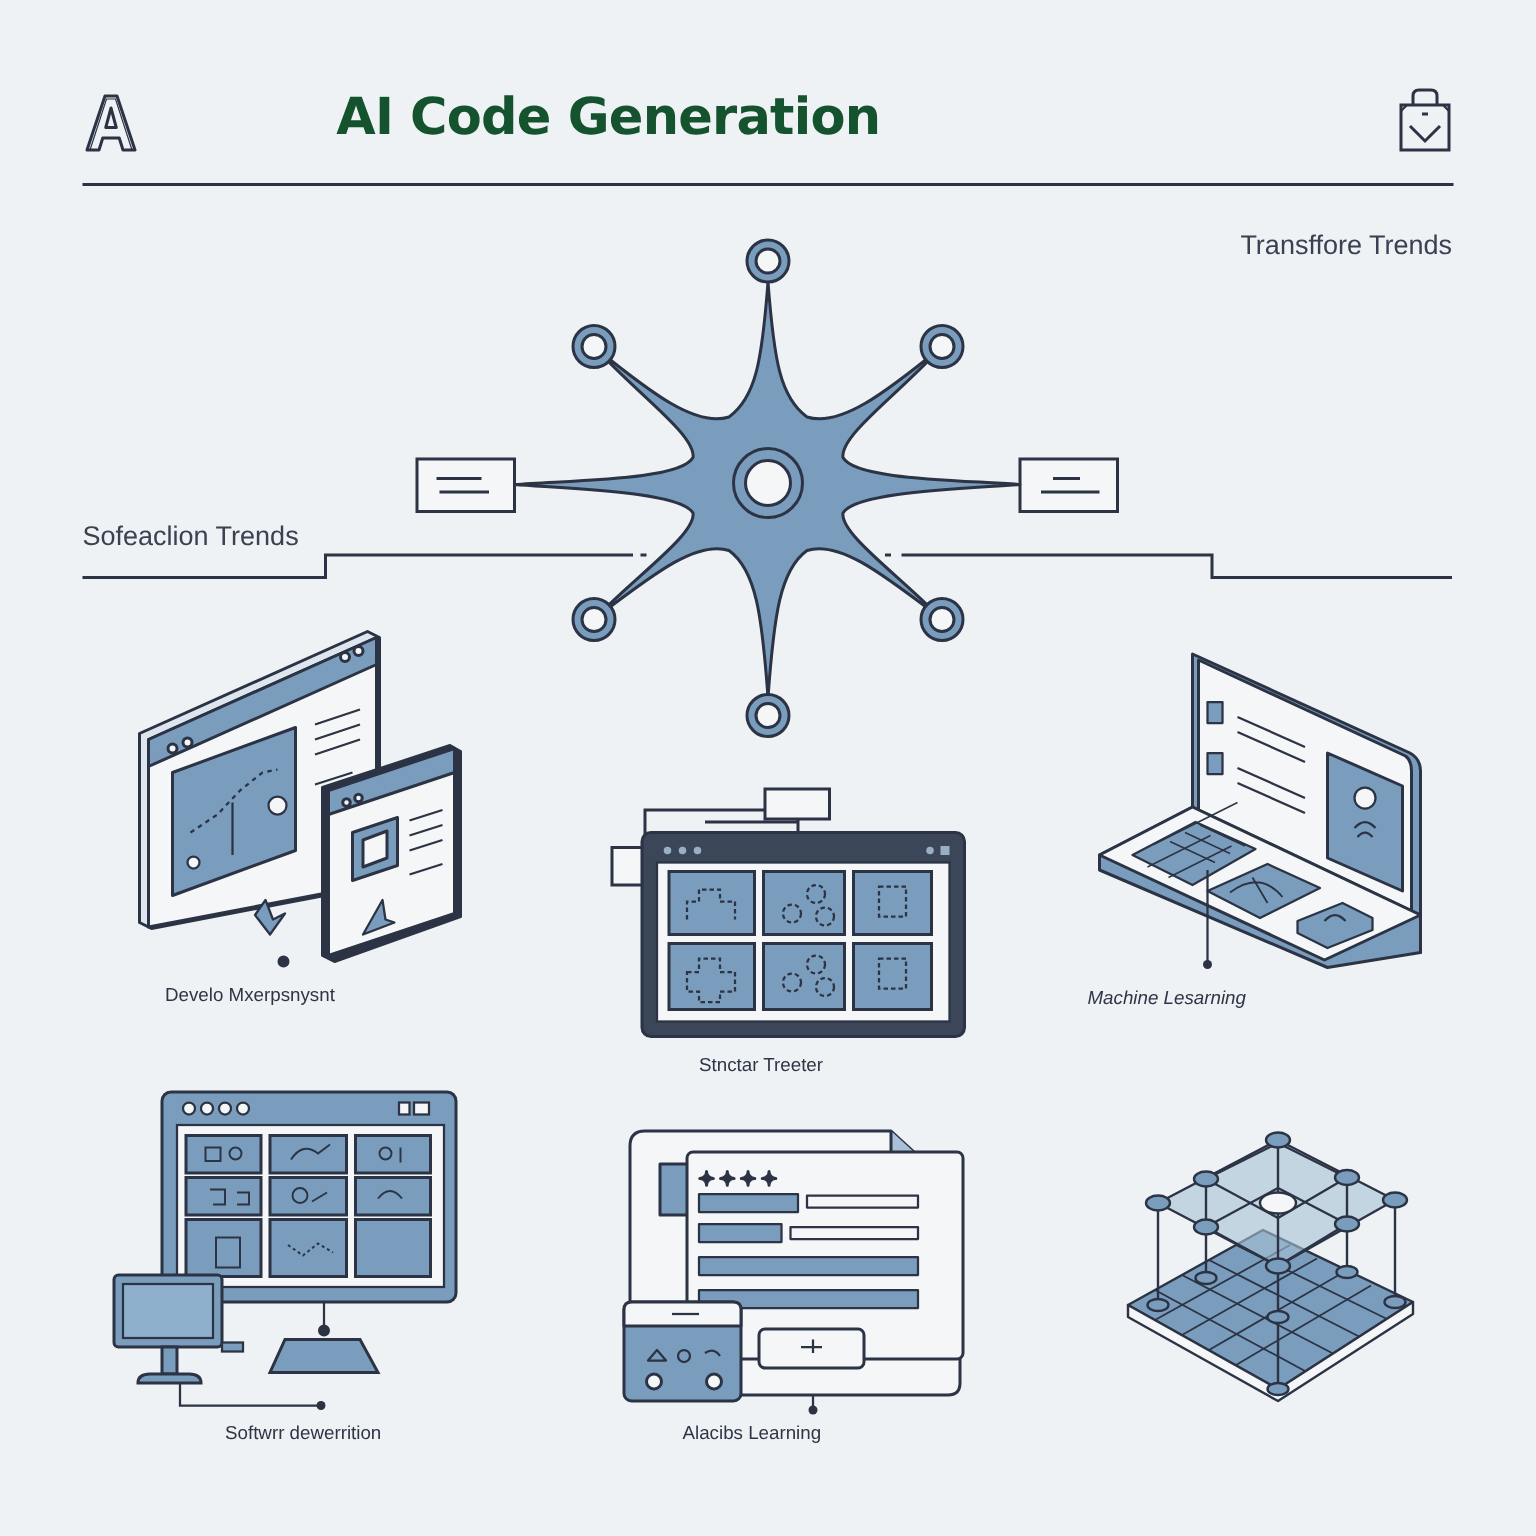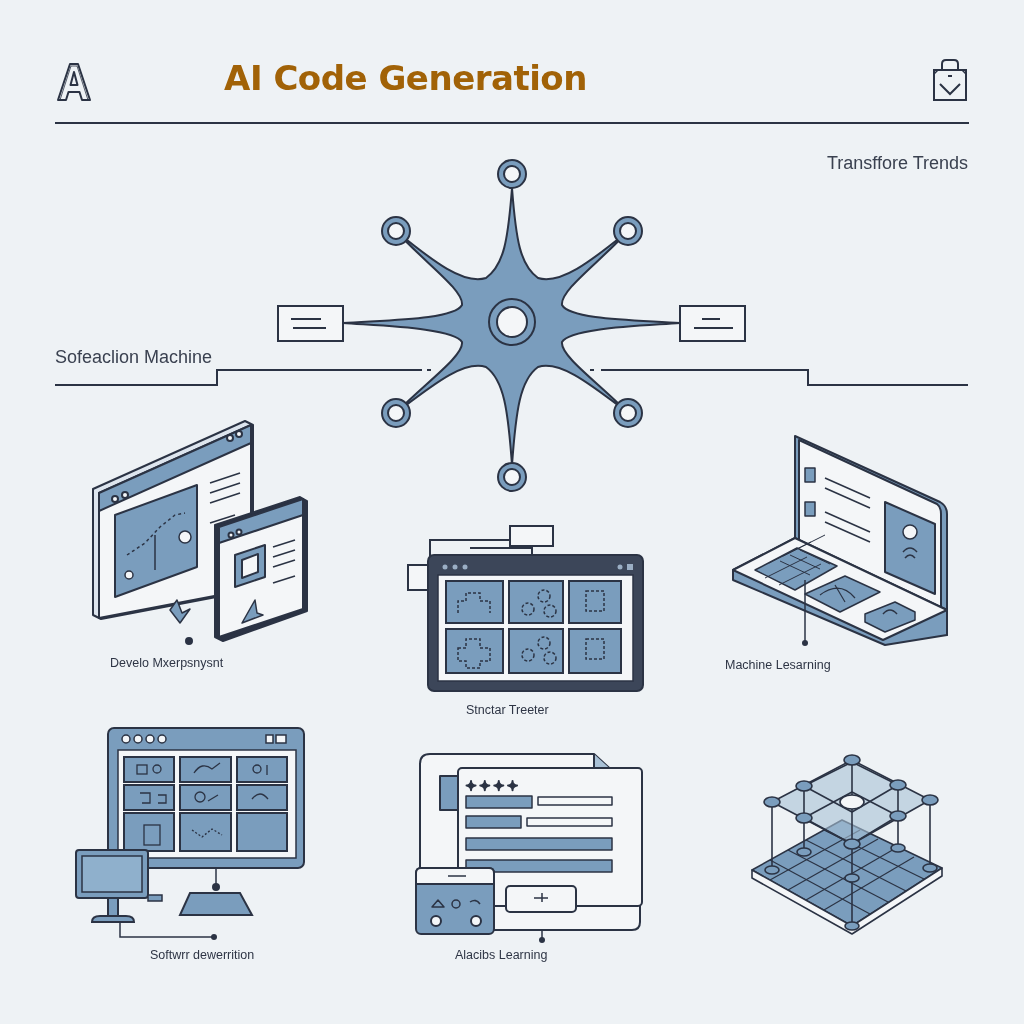--- a/index.html
+++ b/index.html
@@ -8,21 +8,21 @@
     background: #eef2f5;
     font-family: "Liberation Sans", "DejaVu Sans", sans-serif;
     color: #2b3344;
     position: relative;
   }
   .abs { position: absolute; }
   #header-logo { left: 54px; top: 62px; width: 40px; height: 40px; }
   #page-title {
     left: 0; width: 811px; top: 58px; text-align: center;
     font-size: 34px; font-weight: bold; letter-spacing: -0.5px;
-    color: #a16207; font-family: "DejaVu Sans", sans-serif;
+    color: #14532d; font-family: "DejaVu Sans", sans-serif;
   }
   #bag-icon { left: 930px; top: 58px; width: 40px; height: 44px; }
   #header-rule { left: 55px; top: 122px; width: 914px; height: 2px; background: #2b3344; }
   .caption { font-size: 18px; color: #3a4150; white-space: nowrap; }
   #trends-label { right: 56px; top: 153px; }
   #selection-label { left: 55px; top: 347px; }
   .panel-label { font-size: 12.5px; color: #2e3545; white-space: nowrap; }
   svg { overflow: visible; }
 </style>
 </head>
@@ -36,21 +36,21 @@
 <svg id="bag-icon" class="abs" viewBox="0 0 40 44">
   <rect x="4" y="12" width="32" height="30" fill="none" stroke="#2b3344" stroke-width="2"></rect>
   <path d="M12 12 L12 6 Q12 2 16 2 L24 2 Q28 2 28 6 L28 12" fill="none" stroke="#2b3344" stroke-width="2"></path>
   <path d="M8 12 L4 16 M32 12 L36 16" stroke="#2b3344" stroke-width="1.5"></path>
   <line x1="18" y1="18" x2="22" y2="18" stroke="#2b3344" stroke-width="2"></line>
   <path d="M10 26 L20 36 L30 26" fill="none" stroke="#2b3344" stroke-width="2"></path>
 </svg>
 <div id="header-rule" class="abs"></div>
 
 <div id="trends-label" class="abs caption">Transffore Trends</div>
-<div id="selection-label" class="abs caption">Sofeaclion Machine</div>
+<div id="selection-label" class="abs caption">Sofeaclion Trends</div>
 
 <svg class="abs" style="left:0;top:0;" width="1024" height="520">
 
   <g stroke="#2b3344" stroke-width="2" fill="none">
     <polyline points="55,385 217,385 217,370 422,370"></polyline>
     <polyline points="601,370 808,370 808,385 968,385"></polyline>
     <line x1="427" y1="370" x2="431" y2="370"></line>
     <line x1="590" y1="370" x2="594" y2="370"></line>
   </g>
 
@@ -213,21 +213,21 @@
     <path d="M44 133 L86 112 M58 126 L100 105 M40 148 L82 127 M54 155 L96 134" stroke-width="1"></path>
     <path d="M55 131 L85 145 M65 125 L95 139 M75 120 L105 134" stroke-width="1"></path>
     <path d="M80 164 L120 146 L155 162 L115 182 Z" fill="#7a9dbd" stroke-width="1.5"></path>
     <path d="M95 165 Q115 150 130 168 M110 155 L120 172" fill="none" stroke-width="1.2"></path>
     <path d="M140 184 L170 172 L190 182 L190 190 L160 202 L140 192 Z" fill="#7a9dbd" stroke-width="1.5"></path>
     <path d="M158 184 Q165 176 172 184" fill="none" stroke-width="1.5"></path>
   </g>
   <line x1="80" y1="150" x2="80" y2="213" stroke="#2b3344" stroke-width="1.5"></line>
   <circle cx="80" cy="213" r="3" fill="#2b3344"></circle>
 </svg>
-<div class="abs panel-label" style="left:725px;width:150px;top:658px;">Machine Lesarning</div>
+<div class="abs panel-label" style="left:725px;width:150px;top:658px;font-style:italic;">Machine Lesarning</div>
 
 <svg class="abs" style="left:72px;top:725px;" width="240" height="215" viewBox="0 0 240 215">
   <g stroke="#2b3344" stroke-width="2">
     <rect x="36" y="3" width="196" height="140" rx="6" fill="#7a9dbd"></rect>
     <g fill="#f4f6f8" stroke-width="1.5">
         <circle cx="54" cy="14" r="4"></circle>
         <circle cx="66" cy="14" r="4"></circle>
         <circle cx="78" cy="14" r="4"></circle>
         <circle cx="90" cy="14" r="4"></circle>
       </g>

